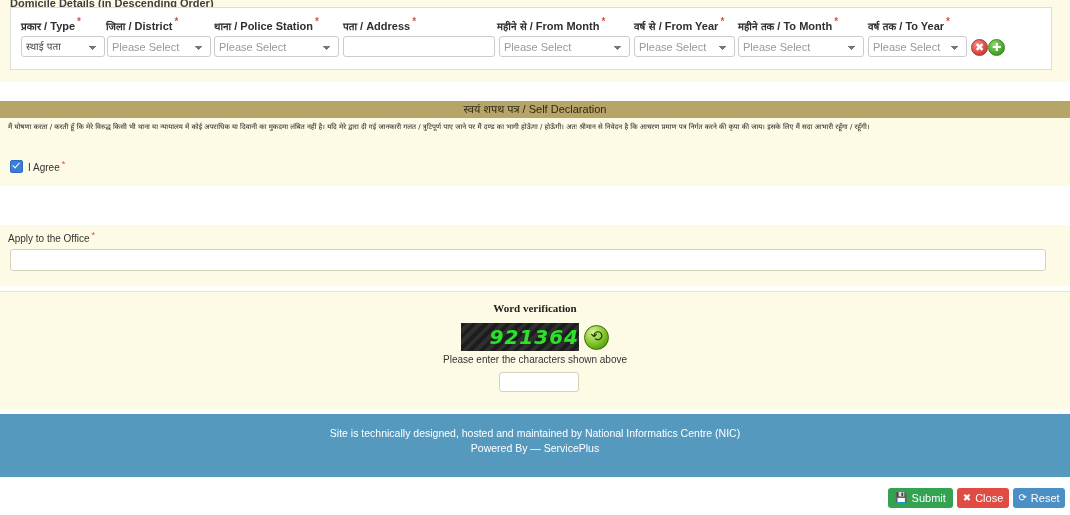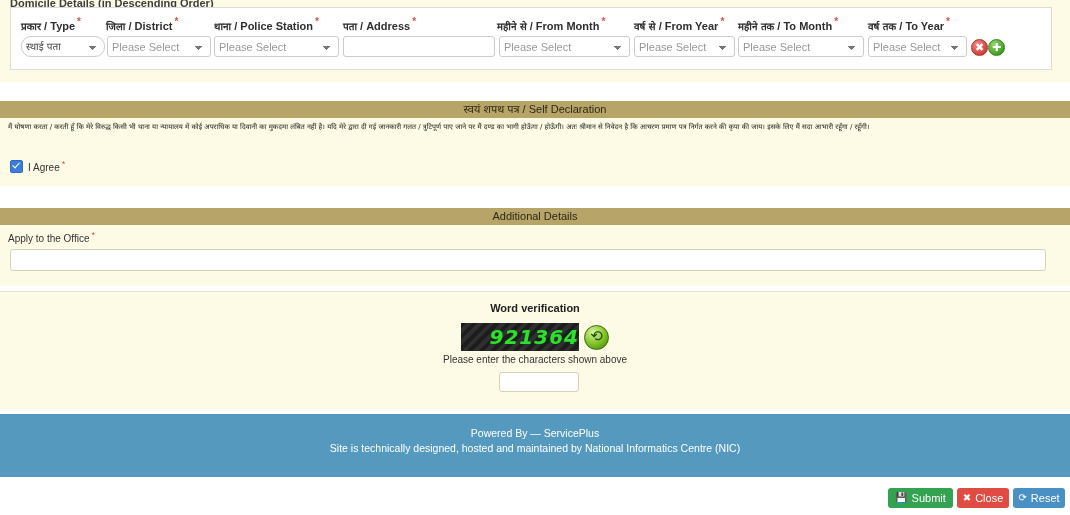--- a/index.html
+++ b/index.html
@@ -249,20 +249,21 @@
   }
   .word-title {
     position: absolute;
     left: 0;
     top: 10px;
     width: 1070px;
     text-align: center;
     font-size: 11px;
     font-weight: bold;
     color: #222222;
+    font-family: Liberation Serif, serif;
   }
   .captcha-row {
     position: absolute;
     left: 0;
     top: 31px;
     width: 1070px;
     display: flex;
     justify-content: center;
     align-items: center;
     gap: 5px;
@@ -400,21 +401,21 @@
         <div class="fld-label" style="left:95px;"><span class="hin">जिला</span> / <span>District</span><span class="req">*</span></div>
         <div class="fld-label" style="left:203px;"><span class="hin">थाना</span> / <span>Police Station</span><span class="req">*</span></div>
         <div class="fld-label" style="left:332px;"><span class="hin">पता</span> / <span>Address</span><span class="req">*</span></div>
         <div class="fld-label" style="left:486px;"><span class="hin">महीने से</span> / <span>From Month</span><span class="req">*</span></div>
         <div class="fld-label" style="left:623px;"><span class="hin">वर्ष से</span> / <span>From Year</span><span class="req">*</span></div>
         <div class="fld-label" style="left:727px;"><span class="hin">महीने तक</span> / <span>To Month</span><span class="req">*</span></div>
         <div class="fld-label" style="left:857px;text-align:right;"><span class="hin">वर्ष तक</span> / <span>To Year</span><span class="req">*</span></div>
       </div>
 
       <div class="ctrl-row">
-        <select class="sel has-value" style="left:10px;  width:84px;border-radius:10px;">
+        <select class="sel has-value" style="left:10px;  width:84px;">
           <option>स्थाई पता</option>
         </select>
         <select class="sel" style="left:96px;  width:104px;">
           <option>Please Select</option>
         </select>
         <select class="sel" style="left:203px; width:125px;">
           <option>Please Select</option>
         </select>
         <input class="txt" type="text" style="left: 332px; width: 152px;" value="" placeholder="">
         <select class="sel" style="left:488px; width:131px;">
@@ -440,21 +441,20 @@
   <div class="sec-head" id="selfdecl-head">स्वयं शपथ पत्र / Self Declaration</div>
   <div class="sec-body" id="selfdecl-body">
     <div class="decl-text">मैं घोषणा करता / करती हूँ कि मेरे विरुद्ध किसी भी थाना या न्यायालय में कोई अपराधिक या दिवानी का मुकदमा लंबित नहीं है। यदि मेरे द्वारा दी गई जानकारी गलत / त्रुटिपूर्ण पाए जाने पर मैं दण्ड का भागी होऊँगा / होऊँगी। अतः श्रीमान से निवेदन है कि आचरण प्रमाण पत्र निर्गत करने की कृपा की जाय। इसके लिए मैं सदा आभारी रहूँगा / रहूँगी।</div>
     <div class="agree-wrap">
       <div class="chk"></div>
       <div class="agree-label"><span>I Agree</span><span class="req">*</span></div>
     </div>
   </div>
 
   <div class="gap" id="addl-gap"></div>
-  <div class="sec-head" id="addl-head">Additional Details</div>
   <div class="sec-body" id="addl-body">
     <div class="addl-label"><span>Apply to the Office</span><span class="req">*</span></div>
     <input id="office-input" type="text" value="" placeholder="" style="">
   </div>
 
   <div class="gap" id="word-gap"></div>
   <div class="sec-body" id="word-body">
     <div class="word-title">Word verification</div>
     <div class="captcha-row">
       <div class="captcha-img">
@@ -462,22 +462,22 @@
       </div>
       <div class="captcha-refresh">
           <span>⟲</span>
         </div>
     </div>
     <div class="captcha-hint">Please enter the characters shown above</div>
     <input id="captcha-input" type="text" value="" placeholder="" style="">
   </div>
 
   <div class="footer">
+    <div>Site is technically designed, hosted and maintained by National Informatics Centre (NIC)</div>
     <div>Powered By — ServicePlus</div>
-    <div>Site is technically designed, hosted and maintained by National Informatics Centre (NIC)</div>
   </div>
 
   <div class="action-bar">
     <div class="btn" id="btn-submit">
       <span class="bicon">💾</span>
       <span>Submit</span>
     </div>
     <div class="btn" id="btn-close">
       <span class="bicon">✖</span>
       <span>Close</span>

